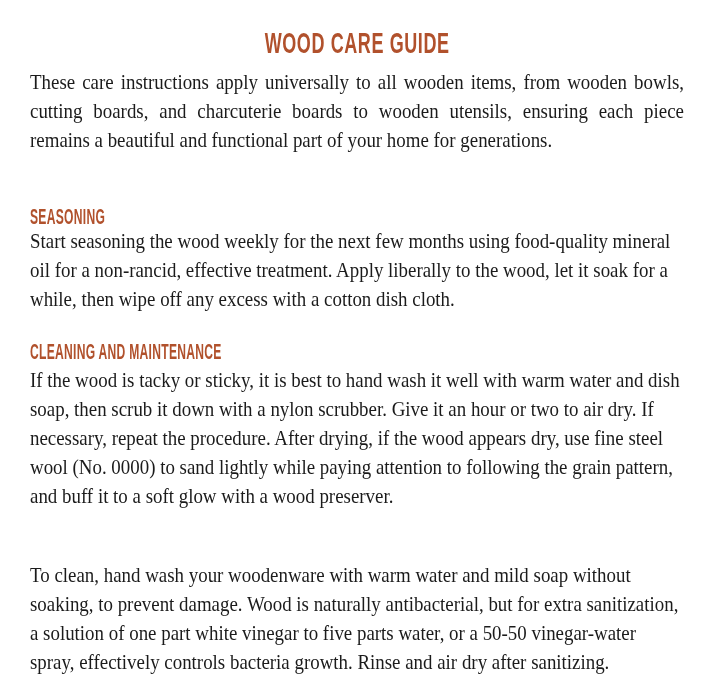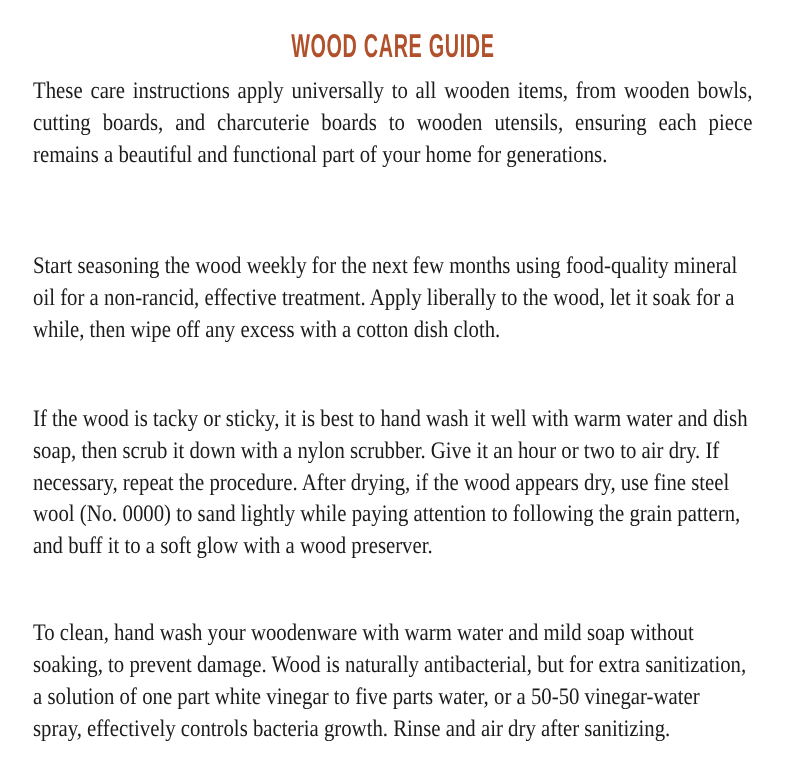--- a/index.html
+++ b/index.html
@@ -80,19 +80,25 @@
 <body>
 
 <div class="page">
 
   <div class="title-wrap">
     <h1 class="doc-title">WOOD CARE GUIDE</h1>
   </div>
 
   <p class="copy justified" id="pos-intro">These care instructions apply universally to all wooden items, from wooden bowls, cutting boards, and charcuterie boards to wooden utensils, ensuring each piece remains a beautiful and functional part of your home for generations.</p>
 
+  <h2 class="sec-heading" id="pos-h1">
+    <span class="h-inner">SEASONING</span>
+  </h2>
   <p class="copy" id="pos-b1">Start seasoning the wood weekly for the next few months using food-quality mineral oil for a non-rancid, effective treatment. Apply liberally to the wood, let it soak for a while, then wipe off any excess with a cotton dish cloth.</p>
 
+  <h2 class="sec-heading" id="pos-h2">
+    <span class="h-inner">CLEANING AND MAINTENANCE</span>
+  </h2>
   <p class="copy" id="pos-b2">If the wood is tacky or sticky, it is best to hand wash it well with warm water and dish soap, then scrub it down with a nylon scrubber. Give it an hour or two to air dry. If necessary, repeat the procedure. After drying, if the wood appears dry, use fine steel wool (No. 0000) to sand lightly while paying attention to following the grain pattern, and buff it to a soft glow with a wood preserver.</p>
 
   <p class="copy" id="pos-b3">To clean, hand wash your woodenware with warm water and mild soap without soaking, to prevent damage. Wood is naturally antibacterial, but for extra sanitization, a solution of one part white vinegar to five parts water, or a 50-50 vinegar-water spray, effectively controls bacteria growth. Rinse and air dry after sanitizing.</p>
 
 </div>
 
 </body></html>

